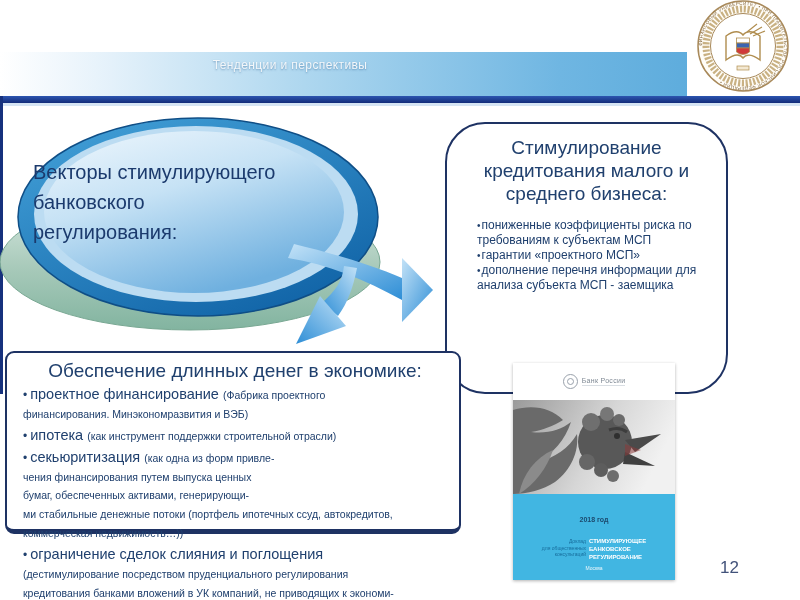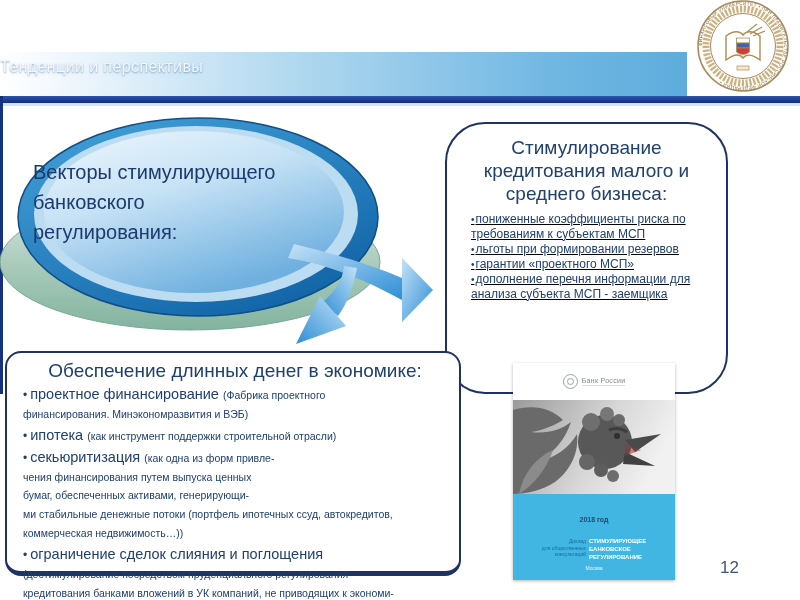--- a/index.html
+++ b/index.html
@@ -7,22 +7,22 @@
     width:800px;height:600px;position:relative;overflow:hidden;
     background:#ffffff;
     font-family:"Liberation Sans", sans-serif;
   }
   
   .header-band{
     position:absolute;left:0;top:52px;width:800px;height:44px;
     background:linear-gradient(to right,#ffffff 0%,#e8f3fb 12%,#aed7ef 38%,#6fb6e2 70%,#4fa4d8 100%);
   }
   .header-title{
-    position:absolute;left:0;top:58px;width:580px;
-    font-size:16px;color:#f3f7fa;letter-spacing:.4px;
+    position:absolute;left:0;top:58px;width:580px;text-align:center;
+    font-size:12px;color:#f3f7fa;letter-spacing:.4px;
     text-shadow:0 1px 2px rgba(70,120,165,.7);
   }
   .navy-line{
     position:absolute;left:0;top:96px;width:800px;height:7px;
     background:linear-gradient(#2c55b0,#132c7a);
   }
   .navy-subline{
     position:absolute;left:0;top:103px;width:800px;height:3px;background:#d5e4f4;
   }
   .left-bar{
@@ -44,29 +44,29 @@
   
   .right-box{
     position:absolute;left:445px;top:122px;width:283px;height:272px;
     border:2.5px solid #1e3263;border-radius:40px;background:#fff;
     box-sizing:border-box;padding:12px 14px 0 14px;
   }
   .rb-title{
     font-size:19px;line-height:1.22;text-align:center;color:#20406e;
     white-space:pre-line;margin:0 0 5px 0;
   }
-  .rb-bullets{list-style:none;margin:6px;padding:0 0 0 4px;text-decoration:underline;}
+  .rb-bullets{list-style:none;margin:12px;padding:0 0 0 4px;}
   .rb-bullets li{
     font-size:12px;line-height:1.25;color:#20406e;white-space:pre-line;
   }
   .rb-bullets li::before{content:"•";font-size:10px;margin-right:1px;}
   
   .bottom-box{
-    position:absolute;left:5px;top:351px;width:456px;height:225px;
-    border:2.5px solid #1e3263;border-bottom-width:5px;border-radius:16px;
+    position:absolute;left:5px;top:351px;width:456px;height:183px;
+    border:2.5px solid #1e3263;border-bottom-width:5px;border-radius:9px;
     background:#fff;box-sizing:border-box;padding:7px 12px 0 16px;
   }
   .bb-title{
     font-size:19px;color:#20406e;text-align:center;margin:0 0 3px 0;
   }
   .bb-bullets{list-style:none;margin:0;padding:0;}
   .bb-bullets li{
     color:#20406e;white-space:pre-line;margin-bottom:3px;line-height:1.18;
   }
   .bb-bullets li::before{content:"•";font-size:12px;margin-right:3px;}
@@ -185,21 +185,20 @@
   </svg>
 </div>
 
 <div class="right-box">
   <p class="rb-title">Стимулирование
 кредитования малого и
 среднего бизнеса:</p>
   <ul class="rb-bullets">
       <li>пониженные коэффициенты риска по
 требованиям к субъектам МСП</li>
-      <li>льготы при формировании резервов</li>
       <li>гарантии «проектного МСП»</li>
       <li>дополнение перечня информации для
 анализа субъекта МСП - заемщика</li>
     </ul>
 </div>
 
 <div class="bottom-box">
   <p class="bb-title">Обеспечение длинных денег в экономике:</p>
   <ul class="bb-bullets">
       <li><span class="run-lg">проектное финансирование </span><span class="run-sm">(Фабрика проектного

